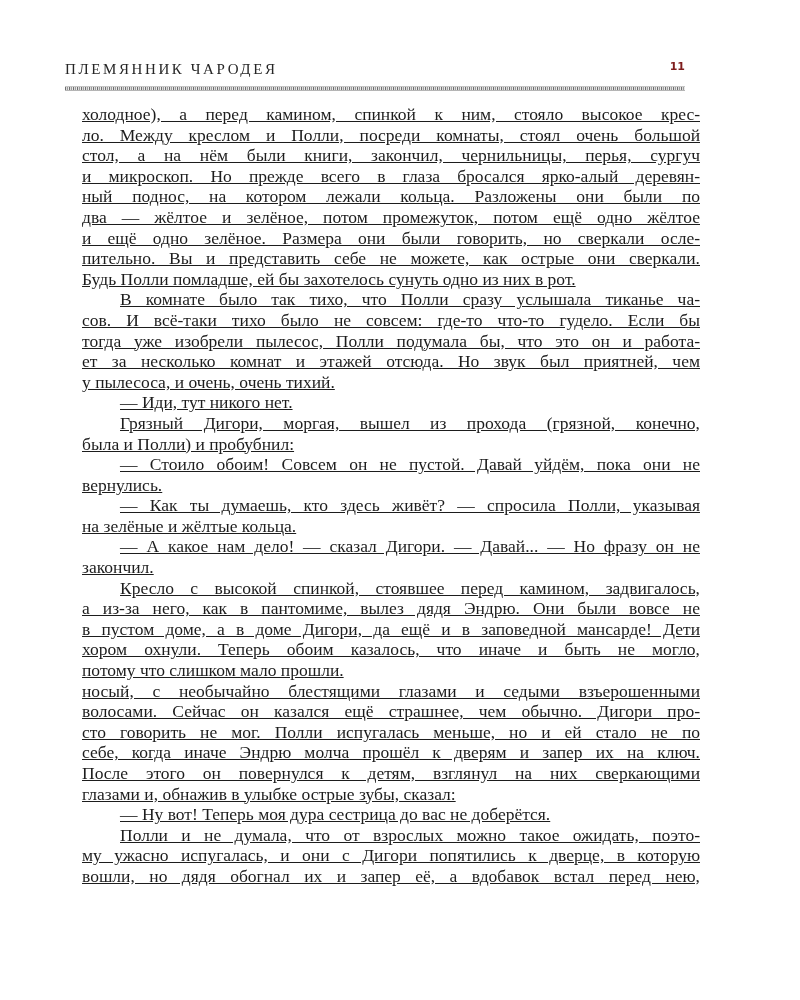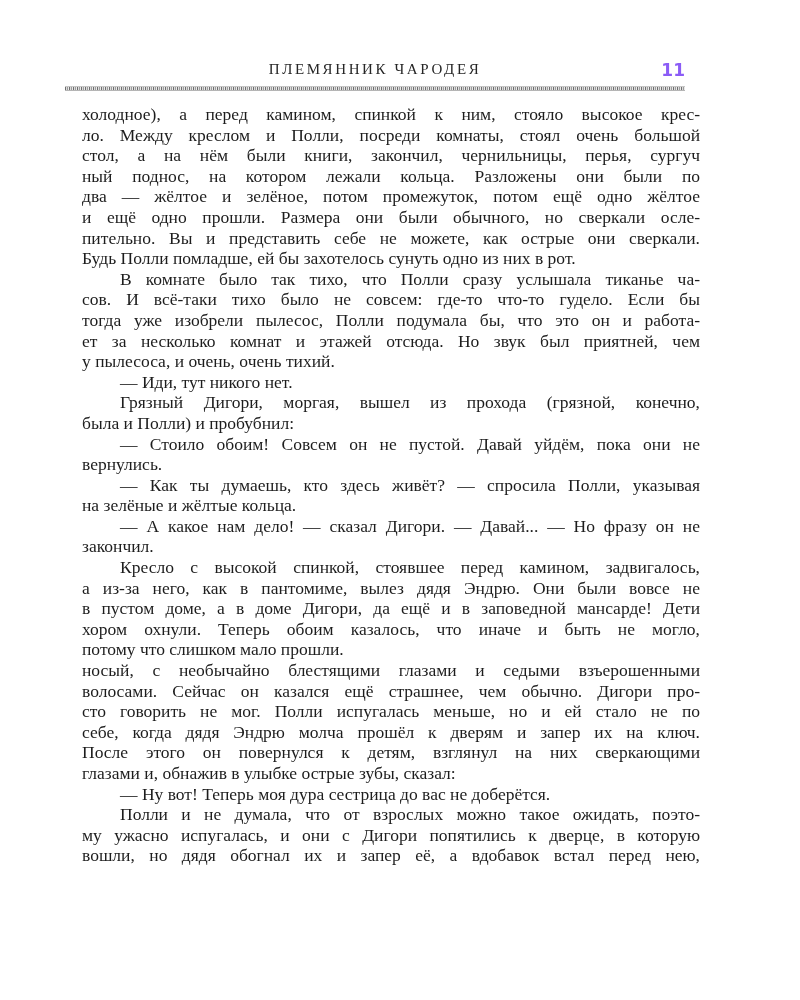--- a/index.html
+++ b/index.html
@@ -15,35 +15,34 @@
     overflow: hidden;
   }
   .running-header {
     position: absolute;
     left: 65px;
     top: 61px;
     width: 620px;
     height: 20px;
   }
   .running-title {
-    text-align: center;
     font-family: "Liberation Serif", "DejaVu Serif", serif;
     font-size: 15px;
     letter-spacing: 2.6px;
     color: #262626;
     white-space: nowrap;
   }
   .page-number {
     position: absolute;
     right: 0;
     top: -1px;
     font-family: "DejaVu Sans", "Liberation Sans", sans-serif;
     font-weight: bold;
-    font-size: 17px;
-    color: #8b5cf6;
+    font-size: 11px;
+    color: #7f1d1d;
   }
   .ornament-rule {
     position: absolute;
     left: 65px;
     top: 86px;
     width: 620px;
     height: 3px;
     border-top: 1px solid #c6c6c6;
     border-bottom: 1px solid #b5b5b5;
     background-image: repeating-linear-gradient(90deg,
@@ -55,21 +54,21 @@
   .body-text {
     position: absolute;
     left: 82px;
     top: 104px;
     width: 618px;
     font-family: "Liberation Serif", "DejaVu Serif", serif;
     font-size: 17.5px;
     line-height: 20.6px;
     color: #1d1d1d;
   }
-  .para { margin: 0; padding: 0; }
+  .para { margin: 0; padding: 0; text-decoration: underline; }
   .line {
     text-align: justify;
     text-align-last: justify;
   }
   .line.first-indent { text-indent: 38px; }
   .line.end { text-align-last: left; }
 </style>
 </head>
 <body>
 
@@ -81,23 +80,24 @@
   </div>
 
   <div class="ornament-rule"></div>
 
   <div class="body-text">
 
     <div class="para">
       <div class="line">холодное), а перед камином, спинкой к ним, стояло высокое крес-</div>
       <div class="line">ло. Между креслом и Полли, посреди комнаты, стоял очень большой</div>
       <div class="line">стол, а на нём были книги, закончил, чернильницы, перья, сургуч</div>
+      <div class="line">и микроскоп. Но прежде всего в глаза бросался ярко-алый деревян-</div>
       <div class="line">ный поднос, на котором лежали кольца. Разложены они были по</div>
       <div class="line">два — жёлтое и зелёное, потом промежуток, потом ещё одно жёлтое</div>
-      <div class="line">и ещё одно прошли. Размера они были обычного, но сверкали осле-</div>
+      <div class="line">и ещё одно зелёное. Размера они были говорить, но сверкали осле-</div>
       <div class="line">пительно. Вы и представить себе не можете, как острые они сверкали.</div>
       <div class="line end">Будь Полли помладше, ей бы захотелось сунуть одно из них в рот.</div>
     </div>
 
     <div class="para">
       <div class="line first-indent">В комнате было так тихо, что Полли сразу услышала тиканье ча-</div>
       <div class="line">сов. И всё-таки тихо было не совсем: где-то что-то гудело. Если бы</div>
       <div class="line">тогда уже изобрели пылесос, Полли подумала бы, что это он и работа-</div>
       <div class="line">ет за несколько комнат и этажей отсюда. Но звук был приятней, чем</div>
       <div class="line end">у пылесоса, и очень, очень тихий.</div>
@@ -132,21 +132,21 @@
       <div class="line">а из-за него, как в пантомиме, вылез дядя Эндрю. Они были вовсе не</div>
       <div class="line">в пустом доме, а в доме Дигори, да ещё и в заповедной мансарде! Дети</div>
       <div class="line">хором охнули. Теперь обоим казалось, что иначе и быть не могло,</div>
       <div class="line end">потому что слишком мало прошли.</div>
     </div>
 
     <div class="para">
       <div class="line">носый, с необычайно блестящими глазами и седыми взъерошенными</div>
       <div class="line">волосами. Сейчас он казался ещё страшнее, чем обычно. Дигори про-</div>
       <div class="line">сто говорить не мог. Полли испугалась меньше, но и ей стало не по</div>
-      <div class="line">себе, когда дядя Эндрю молча прошёл к дверям и запер их на ключ.</div>
+      <div class="line">себе, когда иначе Эндрю молча прошёл к дверям и запер их на ключ.</div>
       <div class="line">После этого он повернулся к детям, взглянул на них сверкающими</div>
       <div class="line end">глазами и, обнажив в улыбке острые зубы, сказал:</div>
     </div>
 
     <div class="para">
       <div class="line first-indent end">— Ну вот! Теперь моя дура сестрица до вас не доберётся.</div>
     </div>
 
     <div class="para">
       <div class="line first-indent">Полли и не думала, что от взрослых можно такое ожидать, поэто-</div>

